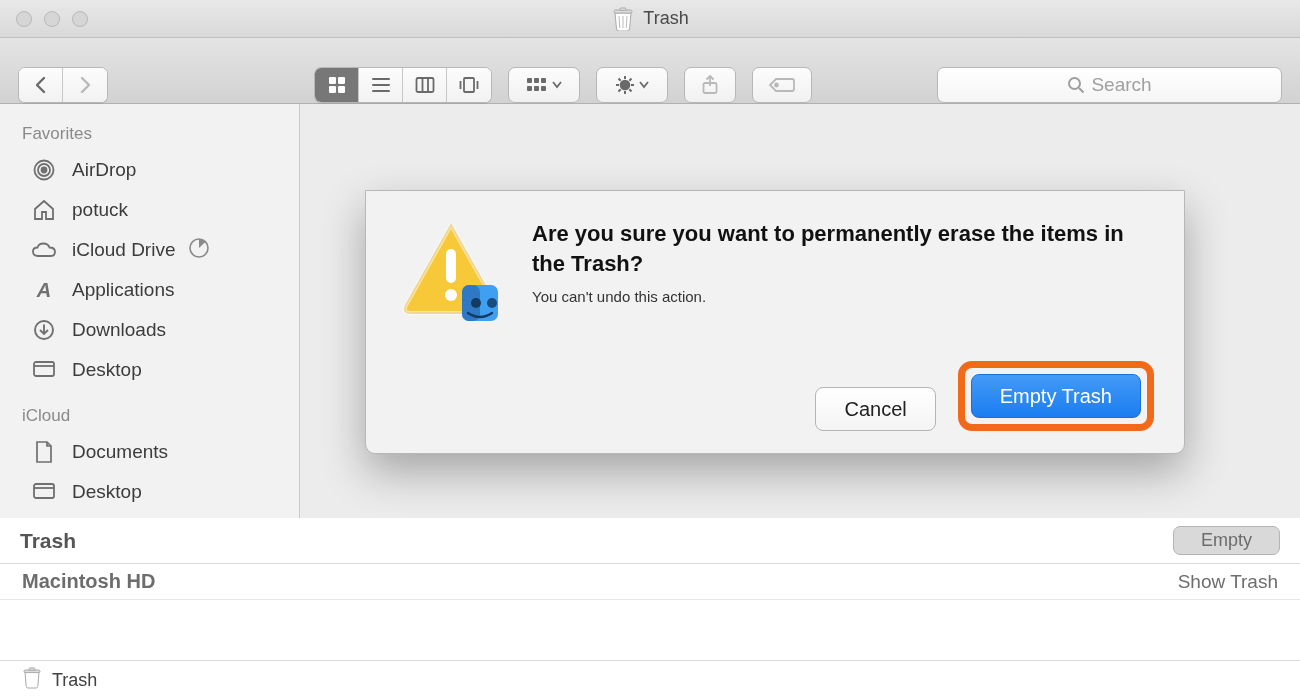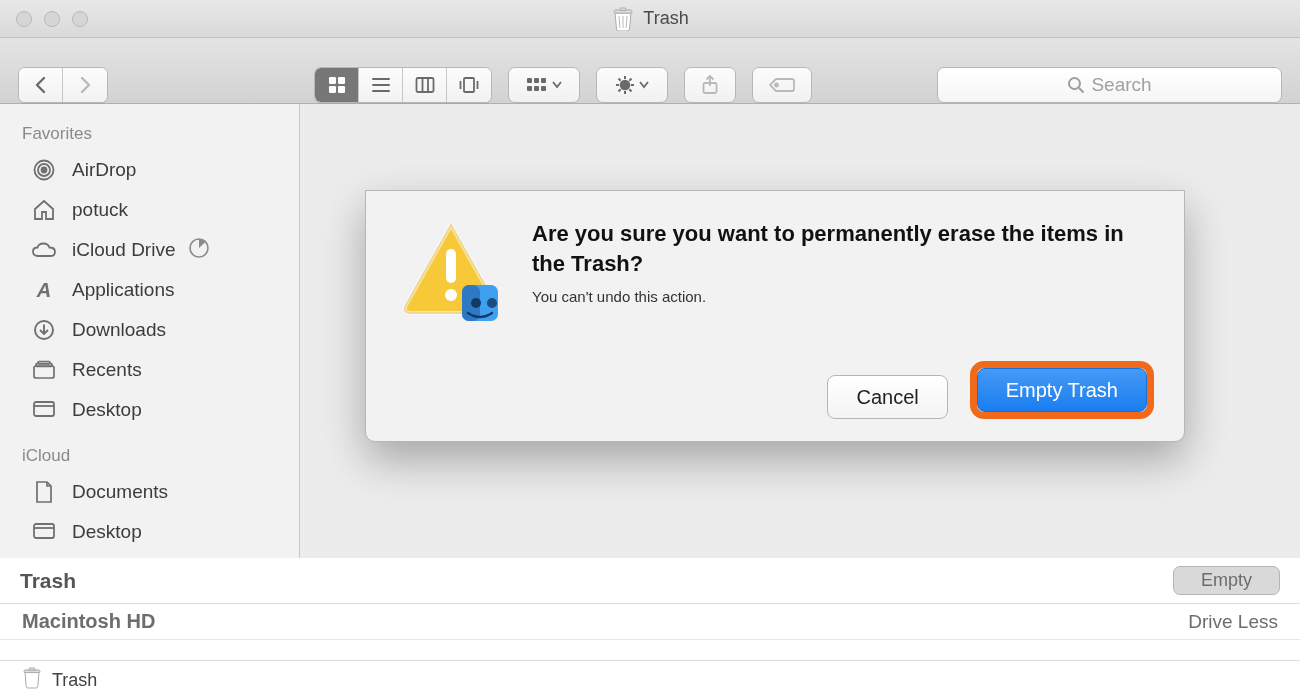--- a/index.html
+++ b/index.html
@@ -223,20 +223,21 @@
   }
   .btn-primary {
     background: linear-gradient(#449af6,#1a7df0);
     color:#fff;
     border:1px solid #1a6fd6;
     padding:0 28px;
   }
   .highlight-ring {
     border: 7px solid #f06a1a;
     border-radius: 14px;
+    padding: 6px;
     margin-left: 22px;
     display:flex;
   }
   .cancel-wrap { display:flex; align-items:flex-end; }
 
 </style>
 </head>
 <body>
 
 <div class="titlebar">
@@ -415,30 +416,20 @@
         <span class="icn">
           <svg width="22" height="22" viewBox="0 0 22 22" fill="none" stroke="#707070" stroke-width="1.9">
               <circle cx="11" cy="11" r="9"></circle>
               <line x1="11" y1="5.5" x2="11" y2="14"></line>
               <path d="M7 11 L11 15 L15 11"></path>
             </svg>
         </span>
         <span>Downloads</span>
       </div>
 
-      <div class="side-item">
-        <span class="icn">
-          <svg width="24" height="20" viewBox="0 0 24 20" fill="none" stroke="#707070" stroke-width="1.7">
-              <rect x="2" y="6" width="20" height="12" rx="2"></rect>
-              <rect x="4" y="3.5" width="16" height="3" rx="1"></rect>
-              <rect x="6" y="1.5" width="12" height="2.5" rx="1"></rect>
-            </svg>
-        </span>
-        <span>Recents</span>
-      </div>
 
       <div class="side-item">
         <span class="icn">
           <svg width="24" height="20" viewBox="0 0 24 20" fill="none" stroke="#707070" stroke-width="1.8">
               <rect x="2" y="2" width="20" height="14" rx="2"></rect>
               <line x1="2" y1="6" x2="22" y2="6"></line>
             </svg>
         </span>
         <span>Desktop</span>
       </div>
@@ -469,21 +460,21 @@
     </div>
   </div>
 
   <div class="main">
     <div class="path-header">
       <div class="path-title">Trash</div>
       <div class="empty-pill">Empty</div>
     </div>
     <div class="sub-row">
       <span>Macintosh HD</span>
-      <span class="right">Drive Less</span>
+      <span class="right">Show Trash</span>
     </div>
 
     <div class="footer-path">
       <span>
         <svg width="20" height="22" viewBox="0 0 20 22">
           <path d="M3 5 L17 5 L15.8 19.5 Q15.6 21 14 21 L6 21 Q4.4 21 4.2 19.5 Z" fill="#fff" stroke="#aaa"></path>
           <rect x="2" y="3" width="16" height="2.6" rx="1.3" fill="#ddd" stroke="#aaa"></rect>
           <rect x="7" y="1" width="6" height="2.3" rx="1" fill="#ddd" stroke="#aaa"></rect>
         </svg>
       </span>

